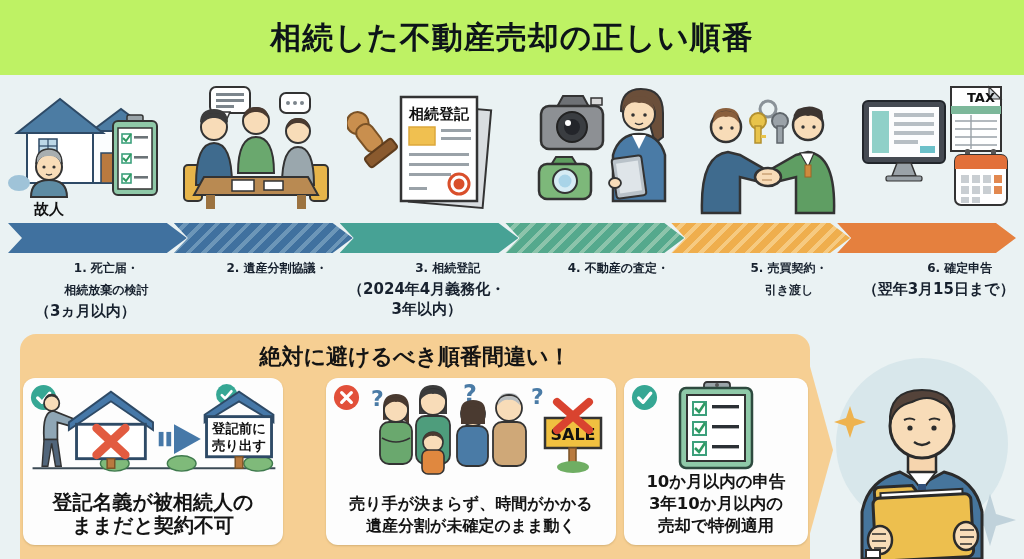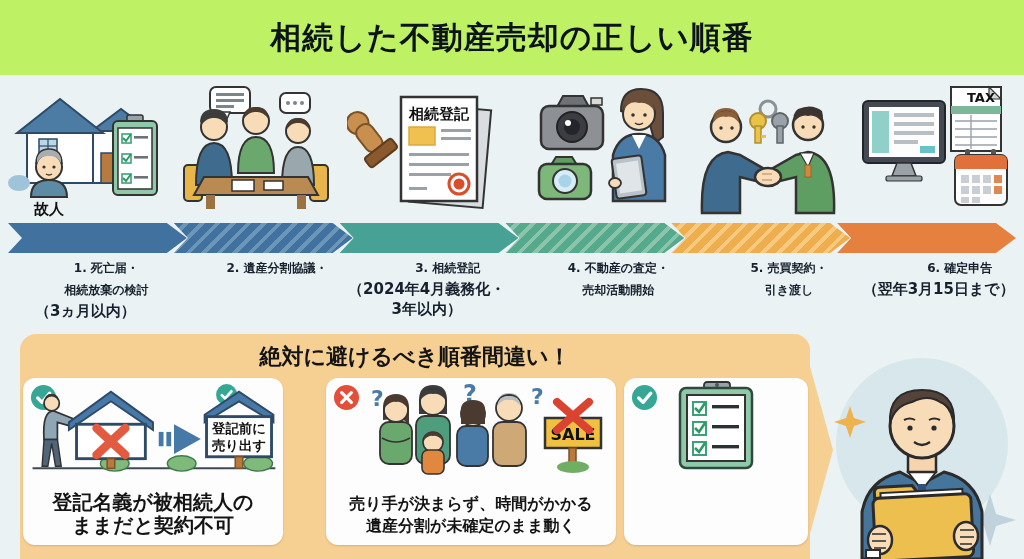--- a/index.html
+++ b/index.html
@@ -282,21 +282,20 @@
     <div class="caption-cell">
       <div class="cap-line">2. 遺産分割協議・</div>
     </div>
     <div class="caption-cell">
       <div class="cap-line">3. 相続登記</div>
       <div class="cap-note">（2024年4月義務化・</div>
       <div class="cap-note">3年以内）</div>
     </div>
     <div class="caption-cell">
       <div class="cap-line">4. 不動産の査定・</div>
-      <div class="cap-line">売却活動開始</div>
     </div>
     <div class="caption-cell">
       <div class="cap-line">5. 売買契約・</div>
       <div class="cap-line">引き渡し</div>
     </div>
     <div class="caption-cell">
       <div class="cap-line">6. 確定申告</div>
       <div class="cap-note">（翌年3月15日まで）</div>
     </div>
   </div>
@@ -417,20 +416,25 @@
             <path d="M27 28 L31 32 L37 23"></path>
               <path d="M27 48 L31 52 L37 43"></path>
               <path d="M27 68 L31 72 L37 63"></path>
           </g>
           <g fill="#2b3035">
             <rect x="44" y="25" width="27" height="3.4"></rect>
               <rect x="44" y="45" width="27" height="3.4"></rect>
               <rect x="44" y="65" width="27" height="3.4"></rect>
           </g>
         </svg>
+      </div>
+      <div class="card-caption">
+        <div>10か月以内の申告</div>
+        <div>3年10か月以内の</div>
+        <div>売却で特例適用</div>
       </div>
     </div>
   </section>
 
   <div class="advisor">
     <svg width="200" height="215" viewBox="0 0 200 215">
       <circle cx="100" cy="100" r="86" fill="#d8e7eb"></circle>
       <path d="M28 62 L32 74 L44 78 L32 82 L28 94 L24 82 L12 78 L24 74 Z" fill="#eeb34f"></path>
       <path d="M168 150 L174 170 L194 176 L174 182 L168 202 L162 182 L142 176 L162 170 Z" fill="#b8cdd6" opacity="0.85"></path>
       <path d="M40 215 L40 168 Q46 136 78 128 L100 140 L122 128 Q154 136 160 168 L160 215 Z" fill="#46759c" stroke="#2b2b2b" stroke-width="3"></path>

